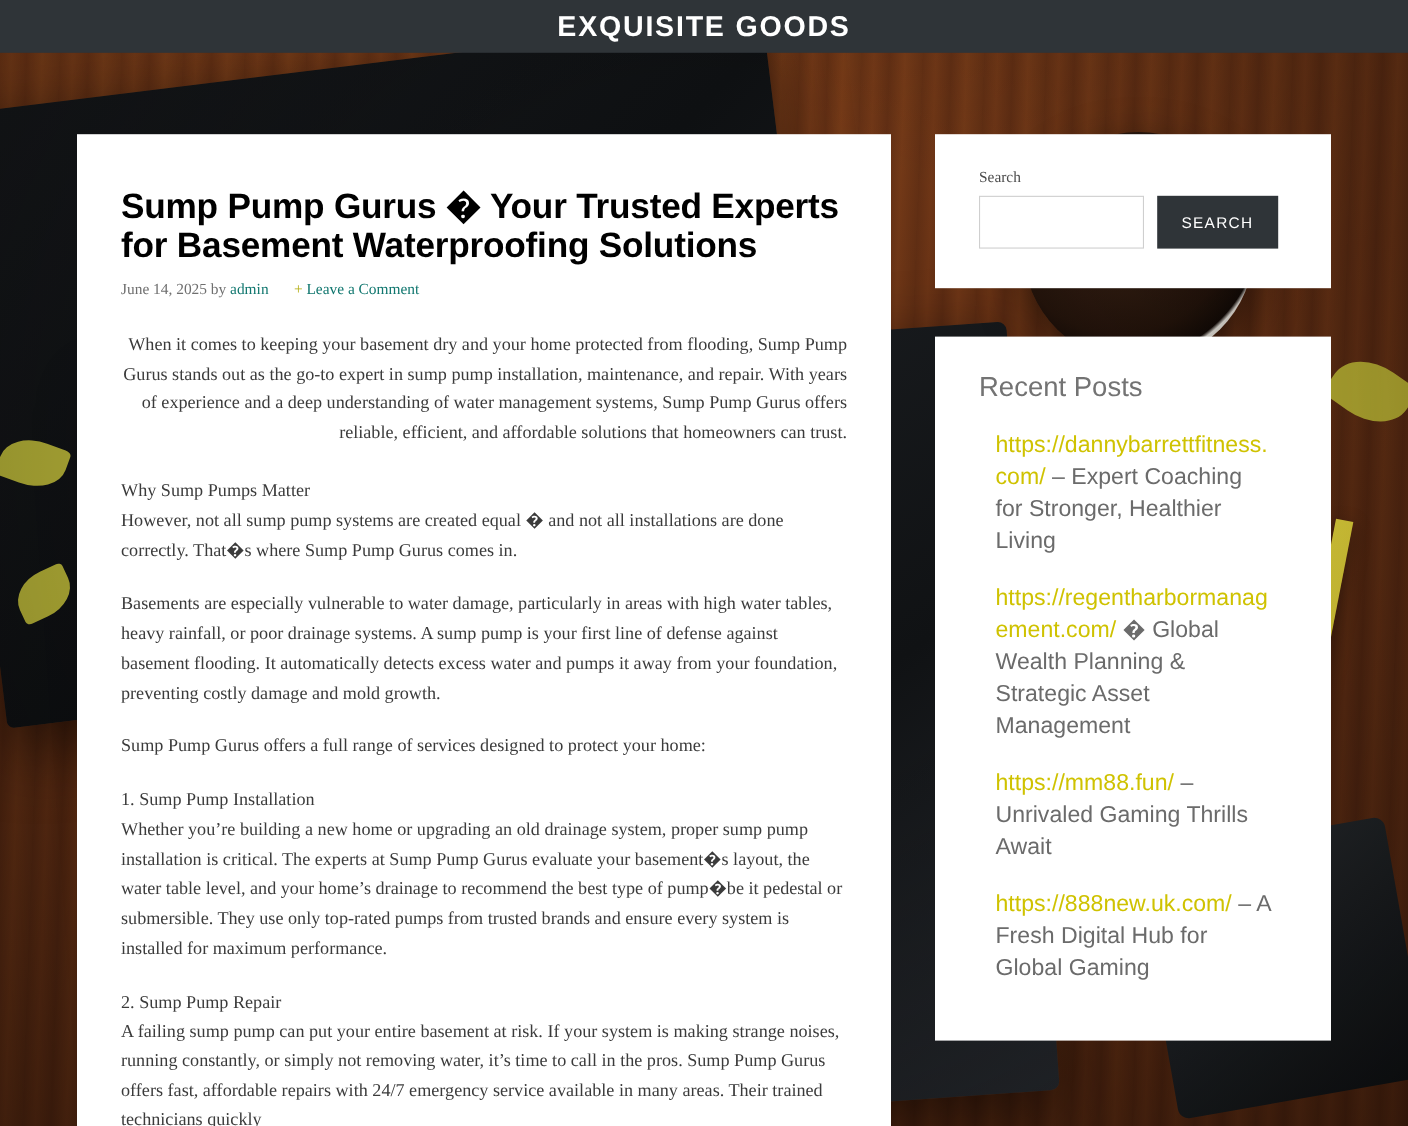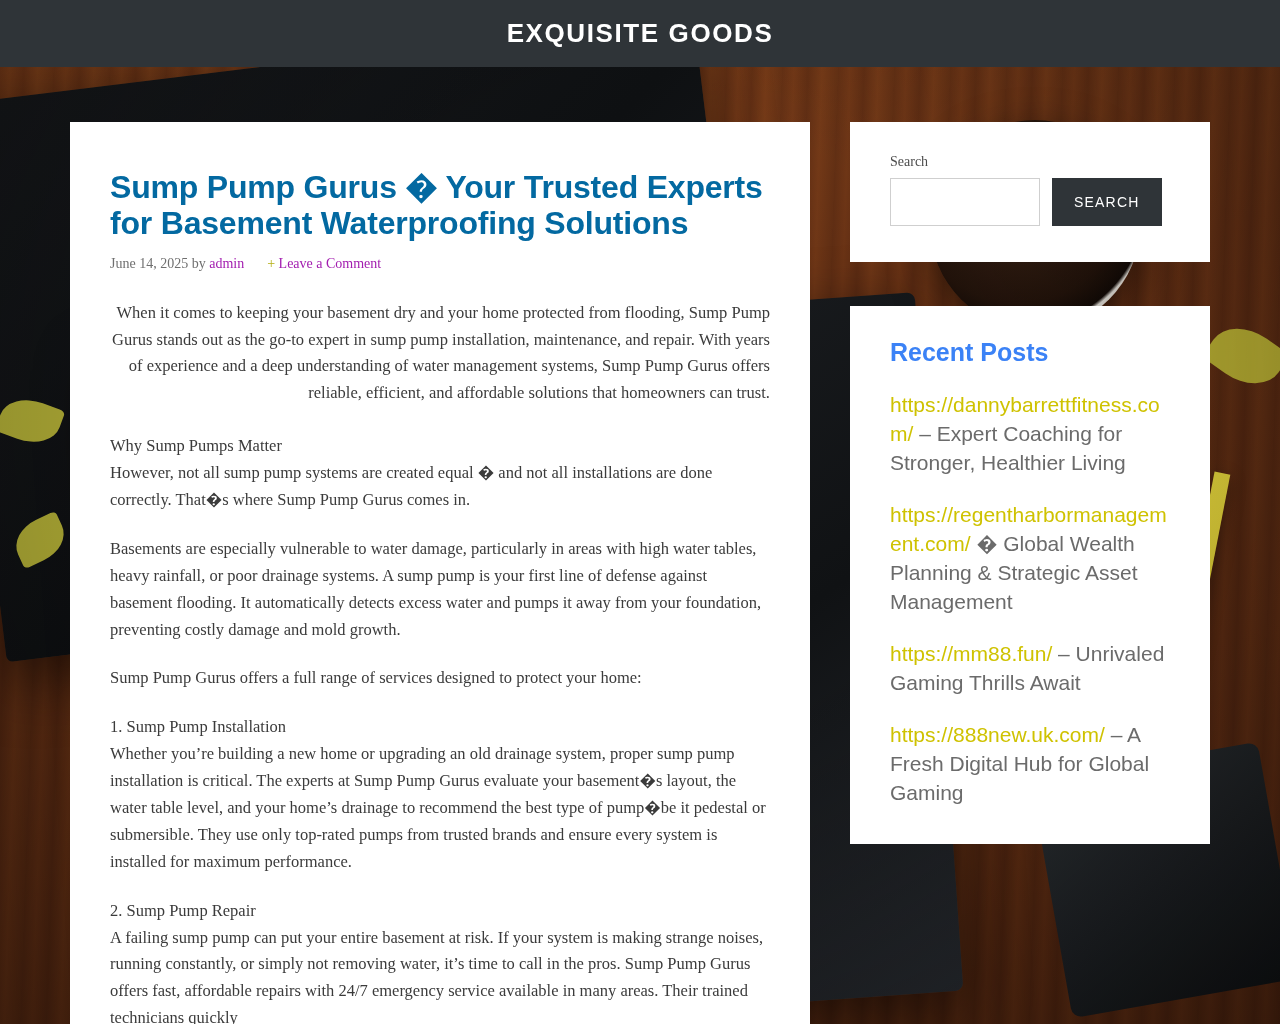--- a/index.html
+++ b/index.html
@@ -90,21 +90,21 @@
     position: absolute;
     inset: 0;
     background: radial-gradient(ellipse at 50% 40%, rgba(0,0,0,0) 35%, rgba(0,0,0,.35) 100%);
   }
 
   
   .site-header {
     position: absolute;
     left: 0; top: 0;
     width: 1280px;
-    height: 67px;
+    height: 48px;
     background: #2f3438;
     display: flex;
     align-items: center;
     justify-content: center;
     z-index: 5;
   }
   .site-title {
     color: #ffffff;
     font-size: 26px;
     letter-spacing: 1.6px;
@@ -135,32 +135,32 @@
     left: 850px;
     top: 61px;
     width: 360px;
   }
 
   
   .entry-title {
     margin: 0;
     font-size: 32px;
     line-height: 1.12;
-    color: #0369a1;
+    color: #000000;
     font-weight: 700;
     letter-spacing: -0.2px;
   }
   .entry-meta {
     margin-top: 14px;
     font-family: "Liberation Serif", serif;
     font-size: 14px;
     color: #6f6f6f;
   }
   .entry-meta a {
-    color: #a21caf;
+    color: #0f766e;
     text-decoration: none;
   }
   .entry-meta .sep { display: inline-block; width: 16px; }
   .entry-meta .plus { color: #b3ae12; }
 
   .entry-content {
     margin-top: 28px;
     font-family: "Liberation Serif", serif;
     font-size: 16.5px;
     line-height: 1.63;
@@ -204,26 +204,26 @@
     font-size: 14px;
     letter-spacing: 1.2px;
     text-transform: uppercase;
     cursor: pointer;
     font-family: "Liberation Sans", sans-serif;
   }
 
   .widget-title {
     margin: 0 0 24px 0;
     font-size: 25px;
-    color: #3b82f6;
-    font-weight: 700;
+    color: #737373;
+    font-weight: 400;
   }
   .recent-list {
     list-style: none;
-    margin: 0;
+    margin: 15px;
     padding: 0;
   }
   .recent-list li {
     font-size: 21px;
     line-height: 1.38;
     color: #6b6b6b;
     margin-bottom: 23px;
   }
   .recent-list li:last-child { margin-bottom: 0; }
   .recent-list a {

